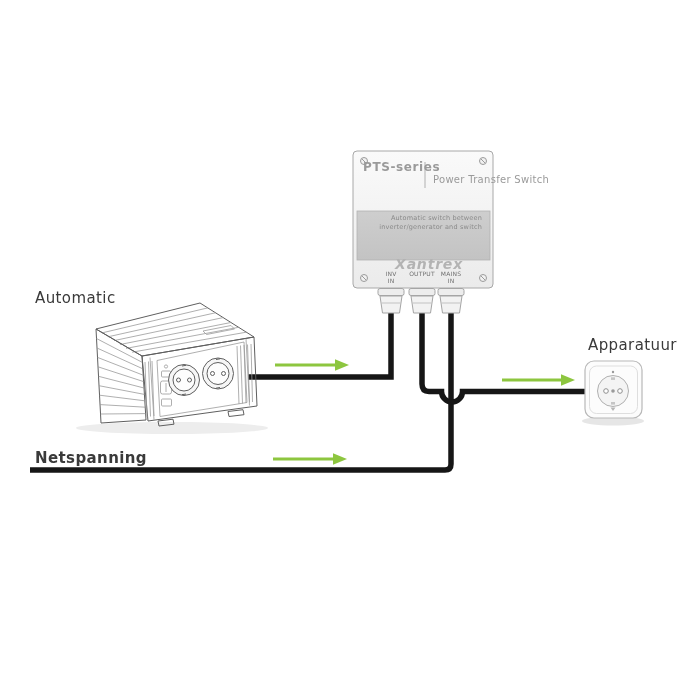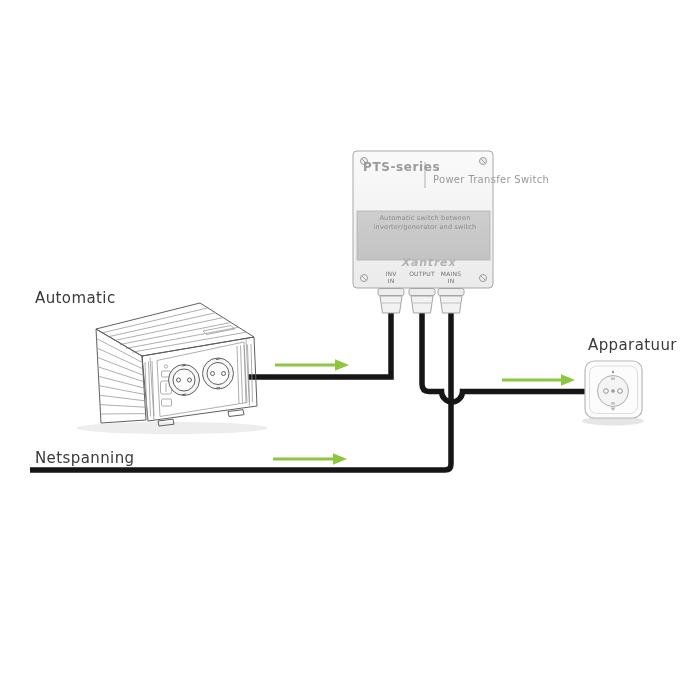--- a/index.html
+++ b/index.html
@@ -3,24 +3,24 @@
 <meta charset="utf-8">
 <style>
   html,body{margin:0;padding:0;background:#ffffff;}
   #stage{position:relative;width:700px;height:700px;background:#ffffff;overflow:hidden;
          font-family:"DejaVu Sans", sans-serif;}
   #stage svg{position:absolute;left:0;top:0;}
   .lbl{position:absolute;color:#3a3a3a;font-size:15px;letter-spacing:.4px;white-space:nowrap;}
   .pts-series{position:absolute;left:363px;top:160px;font-size:12px;font-weight:bold;
               color:#9a9a9a;letter-spacing:.6px;}
   .pts-product{position:absolute;left:433px;top:174px;font-size:10px;color:#9a9a9a;letter-spacing:.3px;}
-  .pts-desc{position:absolute;left:368px;top:214px;width:114px;text-align:center;
+  .pts-desc{position:absolute;left:368px;top:214px;width:114px;text-align:right;
             font-size:6.5px;line-height:9px;color:#8a8a8a;letter-spacing:.2px;}
   .pts-brand{position:absolute;left:389px;top:256px;width:80px;text-align:center;
-             font-size:11px;font-weight:bold;font-style:italic;color:#b3b3b3;letter-spacing:.8px;}
+             font-size:14px;font-weight:bold;font-style:italic;color:#b3b3b3;letter-spacing:.8px;}
   .port-label{position:absolute;top:270px;width:40px;text-align:center;font-size:6px;
               line-height:7px;color:#6e6e6e;letter-spacing:.2px;}
   .port-label span{display:block;}
   .cable{stroke:var(--cable,#161616);stroke-width:5.5;fill:none;}
   .arrow-line{stroke:var(--arrow,#8dc63f);stroke-width:3.2;}
   .arrow-head{fill:var(--arrow,#8dc63f);}
   .sketch{stroke:#5f5f5f;stroke-width:1;fill:none;}
   .sketch-light{stroke:#9a9a9a;stroke-width:.8;fill:none;}
 </style>
 </head>
@@ -189,21 +189,21 @@
       <rect x="611" y="377.3" width="4" height="2.6" fill="#c5c5c5"></rect>
       <rect x="611" y="402" width="4" height="2.6" fill="#c5c5c5"></rect>
       <path d="M610.5 407.5 h5 l-2.5 3.5 Z" fill="#b5b5b5"></path>
     </g>
   </svg>
 
   <div class="lbl" style="left:35px;top:289px;">Automatic</div>
 
   <div class="lbl" style="left:588px;top:336px;width:92px;text-align:left;">Apparatuur</div>
 
-  <div class="lbl" style="left:35px;top:449px;">Netspanning</div>
+  <div class="lbl" style="left:35px;top:449px;font-weight:bold;">Netspanning</div>
 
   <div class="pts-series">PTS-series</div>
 
   <div class="pts-product">Power Transfer Switch</div>
 
   <div class="pts-desc">
     <div>Automatic switch between</div>
     <div>inverter/generator and switch</div>
   </div>
 

